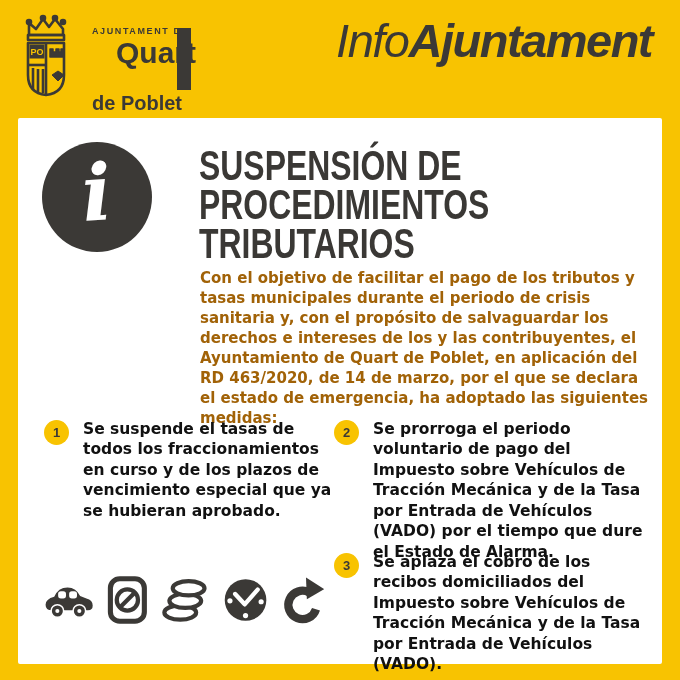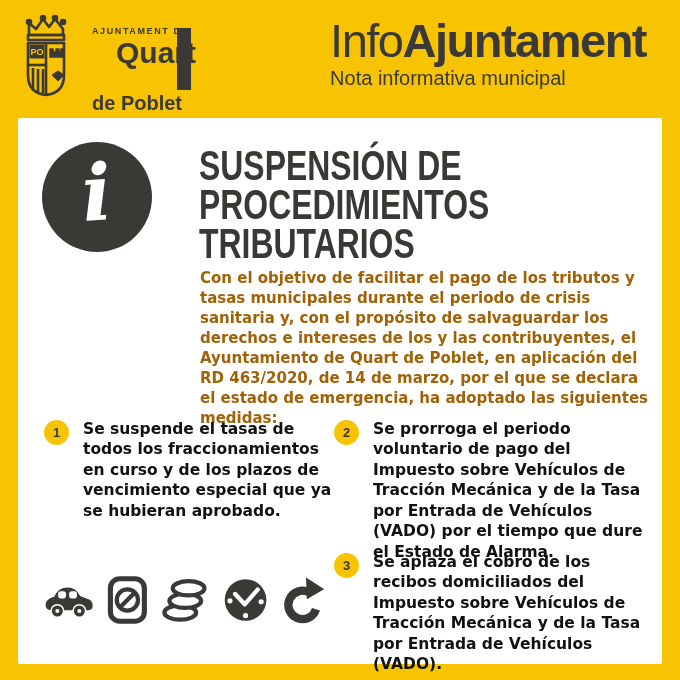--- a/index.html
+++ b/index.html
@@ -10,21 +10,21 @@
     -webkit-font-smoothing:antialiased;
   }
   
   .header{position:absolute;left:0;top:0;width:680px;height:118px;}
   .coat{position:absolute;left:16px;top:13px;}
   .org-text{position:absolute;left:92px;top:26px;color:#3B3936;}
   .org-small{font-size:9px;font-weight:bold;letter-spacing:1.6px;color:#3B3936;}
   .org-name{font-size:30px;font-weight:bold;line-height:30px;margin-top:2px;color:#3B3936;margin-left:24px;}
   .org-name2{font-size:20px;font-weight:bold;line-height:21px;color:#3B3936;margin-top:25px;}
   .divider-bar{position:absolute;left:177px;top:28px;width:14px;height:62px;background:#3B3936;}
-  .brand{position:absolute;right:34px;top:16px;text-align:left;color:#3B3936;}
+  .brand{position:absolute;right:28px;top:16px;text-align:center;color:#3B3936;font-style:italic;}
   .brand-line{font-size:47px;line-height:50px;letter-spacing:-1.5px;white-space:nowrap;}
   .brand-light{font-weight:400;}
   .brand-bold{font-weight:800;}
   .brand-sub{font-size:20px;line-height:22px;font-weight:400;margin-top:1px;color:#3B3936;}
   
   .card{position:absolute;left:18px;top:118px;width:644px;height:546px;background:#ffffff;border-radius:2px;}
   .info-badge{position:absolute;left:24px;top:24px;width:110px;height:110px;border-radius:50%;
     background:#3B3936;display:flex;align-items:center;justify-content:center;}
   .info-i{font-family:"DejaVu Serif", serif;font-style:italic;font-weight:bold;
     color:#ffffff;font-size:78px;line-height:1;transform:rotate(-4deg) translateY(-4px);}
@@ -81,21 +81,20 @@
   <div class="org-text">
     <div class="org-small">AJUNTAMENT  DE</div>
     <div class="org-name">Quart</div>
     <div class="org-name2">de Poblet</div>
   </div>
 
   <div class="divider-bar"></div>
 
   <div class="brand">
     <div class="brand-line"><span class="brand-light">Info</span><span class="brand-bold">Ajuntament</span></div>
-    <div class="brand-sub">Nota informativa municipal</div>
   </div>
 </div>
 
 <div class="card">
 
   <div class="info-badge">
     <span class="info-i">i</span>
   </div>
 
   <div class="title">

